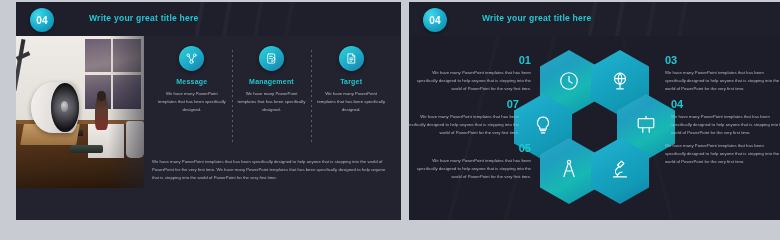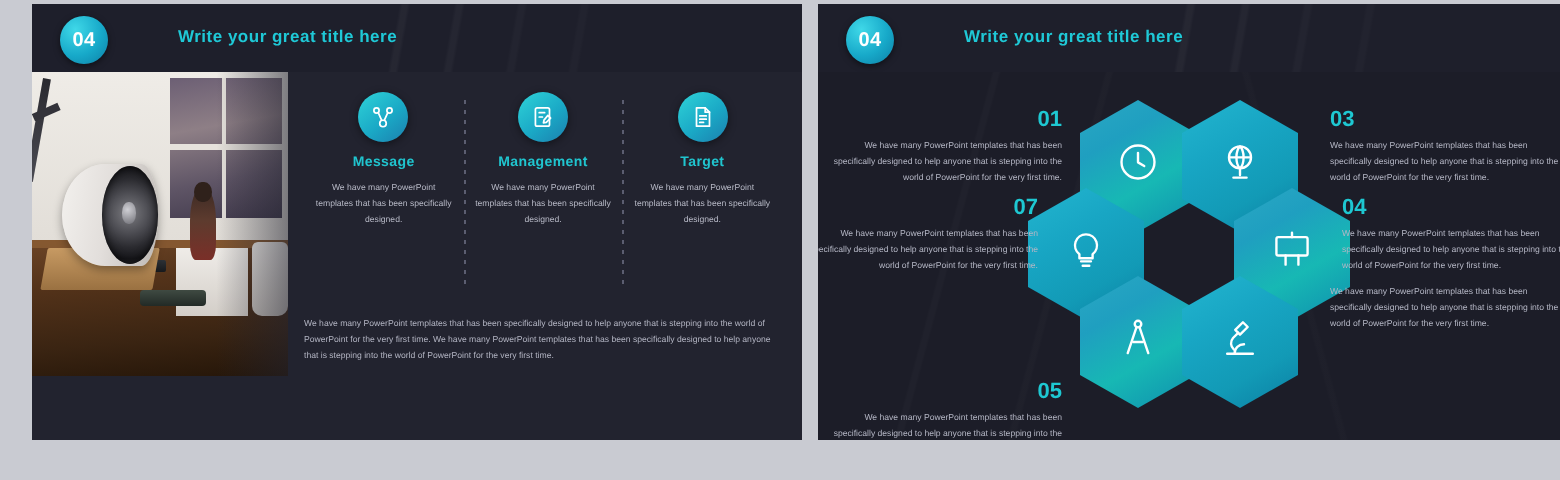--- a/index.html
+++ b/index.html
@@ -138,21 +138,21 @@
   .h6 { left:182px; top:102px; }
 
   .item { position:absolute; width:118px; }
   .item .num { font-size:11px; font-weight:bold; color:#1ec8d2; line-height:1.1; margin-bottom:3px; }
   .item .txt { font-size:4.3px; line-height:1.85; color:#b4b6c4; }
   .item.right-al { text-align:right; }
   .item.left-al { text-align:left; }
 
   .i1 { left:4px;   top:18px; }
   .i3 { left:-8px;  top:62px; }
-  .i5 { left:4px;   top:106px;margin-top:48px; }
+  .i5 { left:4px;   top:106px; }
   .i2 { left:256px; top:18px; }
   .i4 { left:262px; top:62px; }
   .i6 { left:256px; top:106px; }
 </style>
 </head>
 <body>
 
 <div class="stage">
 
   <div class="slide slide-a">

